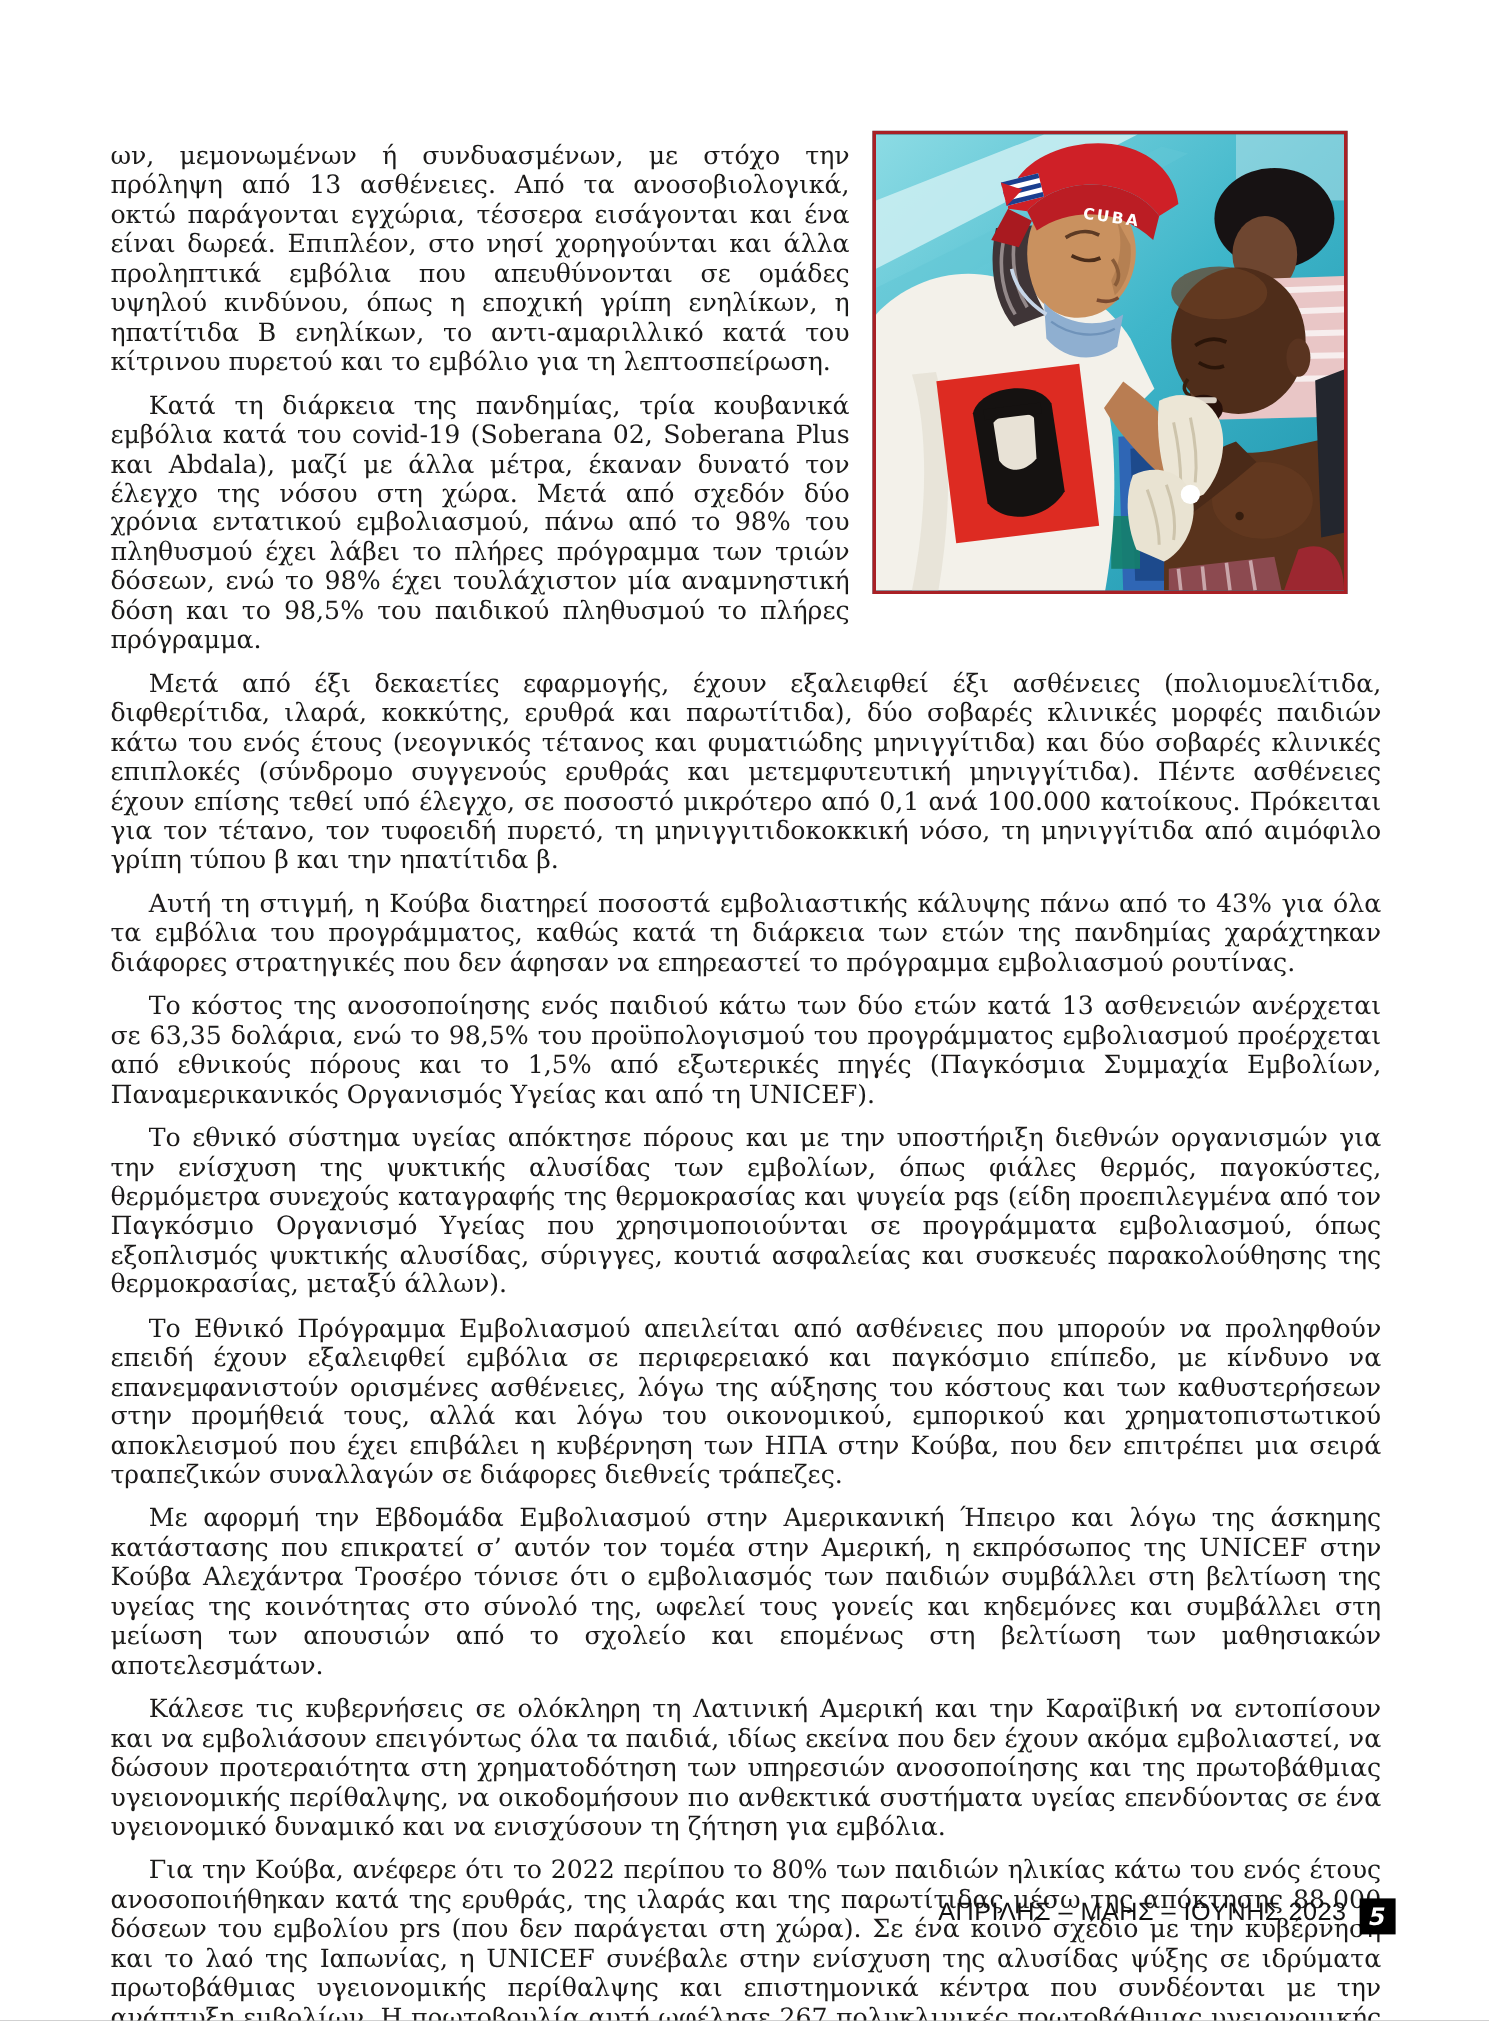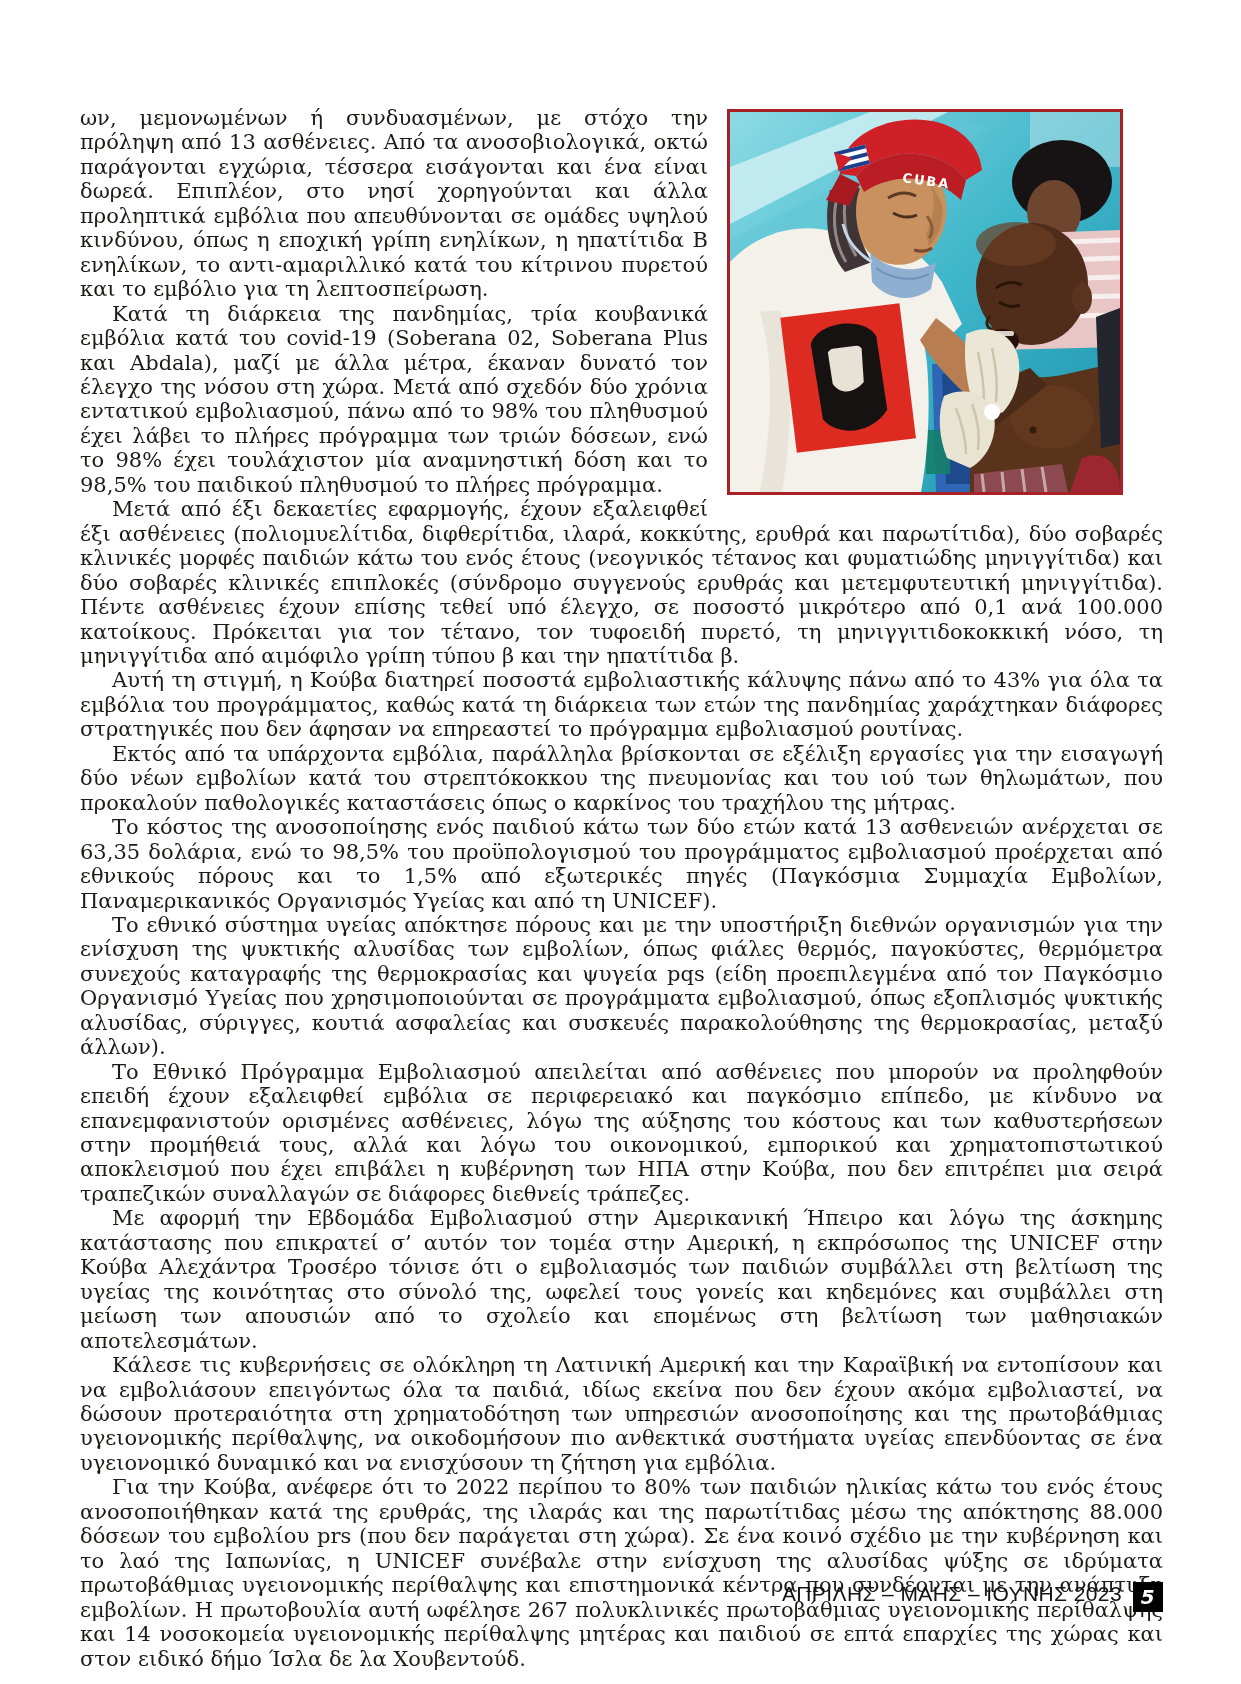--- a/index.html
+++ b/index.html
@@ -14,21 +14,21 @@
   }
   .content{
     position:absolute;
     left:80px;top:106px;
     width:1083px;
     font-size:21px;
     line-height:1.165;
     text-align:justify;
     hyphens:auto;
   }
-  .content p{margin:0;text-indent:32px;}
+  .content p{margin:12px;text-indent:32px;}
   .content p.no-indent{text-indent:0;}
   figure.article-photo{
     float:right;
     width:390px;height:380px;
     margin:3px 40px 16px 19px;
     padding:0;
     border:3px solid #a92025;
     background:#35b8cc;
   }
   figure.article-photo svg{display:block;width:100%;height:100%;}
@@ -164,21 +164,20 @@
           <path d="M366,205 L390,196 L390,332 L371,336 Z" fill="#23262e"></path>
           <path d="M352,346 C370,338 390,346 390,380 L340,380 Z" fill="#9c2730"></path>
         </g>
       </svg>
     </figure>
 
     <p class="no-indent">ων, μεμονωμένων ή συνδυασμένων, με στόχο την πρόληψη από 13 ασθένειες. Από τα ανοσοβιολογικά, οκτώ παράγονται εγχώρια, τέσσερα εισάγονται και ένα είναι δωρεά. Επιπλέον, στο νησί χορηγούνται και άλλα προληπτικά εμβόλια που απευθύνονται σε ομάδες υψηλού κινδύνου, όπως η εποχική γρίπη ενηλίκων, η ηπατίτιδα Β ενηλίκων, το αντι-αμαριλλικό κατά του κίτρινου πυρετού και το εμβόλιο για τη λεπτοσπείρωση.</p>
     <p>Κατά τη διάρκεια της πανδημίας, τρία κουβανικά εμβόλια κατά του covid-19 (Soberana 02, Soberana Plus και Abdala), μαζί με άλλα μέτρα, έκαναν δυνατό τον έλεγχο της νόσου στη χώρα. Μετά από σχεδόν δύο χρόνια εντατικού εμβολιασμού, πάνω από το 98% του πληθυσμού έχει λάβει το πλήρες πρόγραμμα των τριών δόσεων, ενώ το 98% έχει τουλάχιστον μία αναμνηστική δόση και το 98,5% του παιδικού πληθυσμού το πλήρες πρόγραμμα.</p>
     <p>Μετά από έξι δεκαετίες εφαρμογής, έχουν εξαλειφθεί έξι ασθένειες (πολιομυελίτιδα, διφθερίτιδα, ιλαρά, κοκκύτης, ερυθρά και παρωτίτιδα), δύο σοβαρές κλινικές μορφές παιδιών κάτω του ενός έτους (νεογνικός τέτανος και φυματιώδης μηνιγγίτιδα) και δύο σοβαρές κλινικές επιπλοκές (σύνδρομο συγγενούς ερυθράς και μετεμφυτευτική μηνιγγίτιδα). Πέντε ασθένειες έχουν επίσης τεθεί υπό έλεγχο, σε ποσοστό μικρότερο από 0,1 ανά 100.000 κατοίκους. Πρόκειται για τον τέτανο, τον τυφοειδή πυρετό, τη μηνιγγιτιδοκοκκική νόσο, τη μηνιγγίτιδα από αιμόφιλο γρίπη τύπου β και την ηπατίτιδα β.</p>
     <p>Αυτή τη στιγμή, η Κούβα διατηρεί ποσοστά εμβολιαστικής κάλυψης πάνω από το 43% για όλα τα εμβόλια του προγράμματος, καθώς κατά τη διάρκεια των ετών της πανδημίας χαράχτηκαν διάφορες στρατηγικές που δεν άφησαν να επηρεαστεί το πρόγραμμα εμβολιασμού ρουτίνας.</p>
-    <p>Εκτός από τα υπάρχοντα εμβόλια, παράλληλα βρίσκονται σε εξέλιξη εργασίες για την εισαγωγή δύο νέων εμβολίων κατά του στρεπτόκοκκου της πνευμονίας και του ιού των θηλωμάτων, που προκαλούν παθολογικές καταστάσεις όπως ο καρκίνος του τραχήλου της μήτρας.</p>
     <p>Το κόστος της ανοσοποίησης ενός παιδιού κάτω των δύο ετών κατά 13 ασθενειών ανέρχεται σε 63,35 δολάρια, ενώ το 98,5% του προϋπολογισμού του προγράμματος εμβολιασμού προέρχεται από εθνικούς πόρους και το 1,5% από εξωτερικές πηγές (Παγκόσμια Συμμαχία Εμβολίων, Παναμερικανικός Οργανισμός Υγείας και από τη UNICEF).</p>
     <p>Το εθνικό σύστημα υγείας απόκτησε πόρους και με την υποστήριξη διεθνών οργανισμών για την ενίσχυση της ψυκτικής αλυσίδας των εμβολίων, όπως φιάλες θερμός, παγοκύστες, θερμόμετρα συνεχούς καταγραφής της θερμοκρασίας και ψυγεία pqs (είδη προεπιλεγμένα από τον Παγκόσμιο Οργανισμό Υγείας που χρησιμοποιούνται σε προγράμματα εμβολιασμού, όπως εξοπλισμός ψυκτικής αλυσίδας, σύριγγες, κουτιά ασφαλείας και συσκευές παρακολούθησης της θερμοκρασίας, μεταξύ άλλων).</p>
     <p>Το Εθνικό Πρόγραμμα Εμβολιασμού απειλείται από ασθένειες που μπορούν να προληφθούν επειδή έχουν εξαλειφθεί εμβόλια σε περιφερειακό και παγκόσμιο επίπεδο, με κίνδυνο να επανεμφανιστούν ορισμένες ασθένειες, λόγω της αύξησης του κόστους και των καθυστερήσεων στην προμήθειά τους, αλλά και λόγω του οικονομικού, εμπορικού και χρηματοπιστωτικού αποκλεισμού που έχει επιβάλει η κυβέρνηση των ΗΠΑ στην Κούβα, που δεν επιτρέπει μια σειρά τραπεζικών συναλλαγών σε διάφορες διεθνείς τράπεζες.</p>
     <p>Με αφορμή την Εβδομάδα Εμβολιασμού στην Αμερικανική Ήπειρο και λόγω της άσκημης κατάστασης που επικρατεί σ’ αυτόν τον τομέα στην Αμερική, η εκπρόσωπος της UNICEF στην Κούβα Αλεχάντρα Τροσέρο τόνισε ότι ο εμβολιασμός των παιδιών συμβάλλει στη βελτίωση της υγείας της κοινότητας στο σύνολό της, ωφελεί τους γονείς και κηδεμόνες και συμβάλλει στη μείωση των απουσιών από το σχολείο και επομένως στη βελτίωση των μαθησιακών αποτελεσμάτων.</p>
     <p>Κάλεσε τις κυβερνήσεις σε ολόκληρη τη Λατινική Αμερική και την Καραϊβική να εντοπίσουν και να εμβολιάσουν επειγόντως όλα τα παιδιά, ιδίως εκείνα που δεν έχουν ακόμα εμβολιαστεί, να δώσουν προτεραιότητα στη χρηματοδότηση των υπηρεσιών ανοσοποίησης και της πρωτοβάθμιας υγειονομικής περίθαλψης, να οικοδομήσουν πιο ανθεκτικά συστήματα υγείας επενδύοντας σε ένα υγειονομικό δυναμικό και να ενισχύσουν τη ζήτηση για εμβόλια.</p>
     <p>Για την Κούβα, ανέφερε ότι το 2022 περίπου το 80% των παιδιών ηλικίας κάτω του ενός έτους ανοσοποιήθηκαν κατά της ερυθράς, της ιλαράς και της παρωτίτιδας μέσω της απόκτησης 88.000 δόσεων του εμβολίου prs (που δεν παράγεται στη χώρα). Σε ένα κοινό σχέδιο με την κυβέρνηση και το λαό της Ιαπωνίας, η UNICEF συνέβαλε στην ενίσχυση της αλυσίδας ψύξης σε ιδρύματα πρωτοβάθμιας υγειονομικής περίθαλψης και επιστημονικά κέντρα που συνδέονται με την ανάπτυξη εμβολίων. Η πρωτοβουλία αυτή ωφέλησε 267 πολυκλινικές πρωτοβάθμιας υγειονομικής περίθαλψης και 14 νοσοκομεία υγειονομικής περίθαλψης μητέρας και παιδιού σε επτά επαρχίες της χώρας και στον ειδικό δήμο Ίσλα δε λα Χουβεντούδ.</p>
   </div>
 
   <div class="footer">
     <span>ΑΠΡΙΛΗΣ – ΜΑΗΣ – ΙΟΥΝΗΣ 2023</span>

